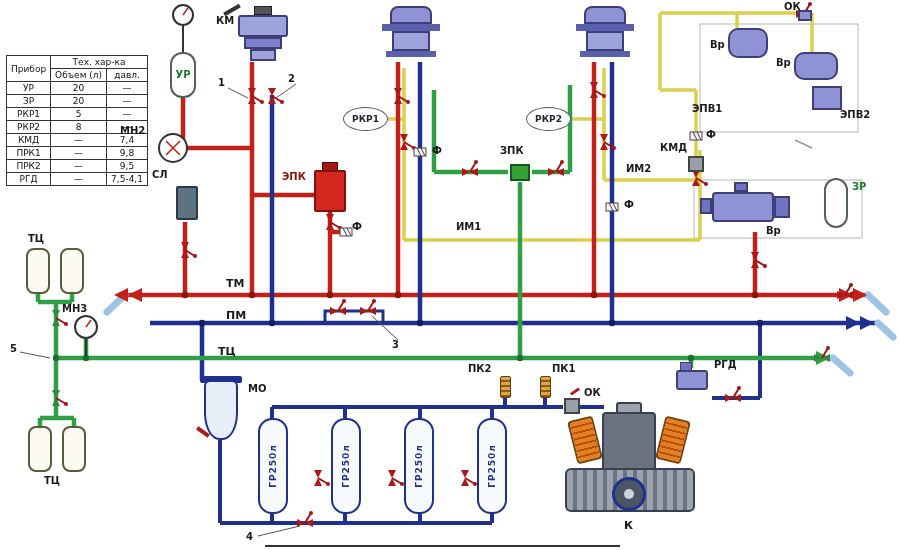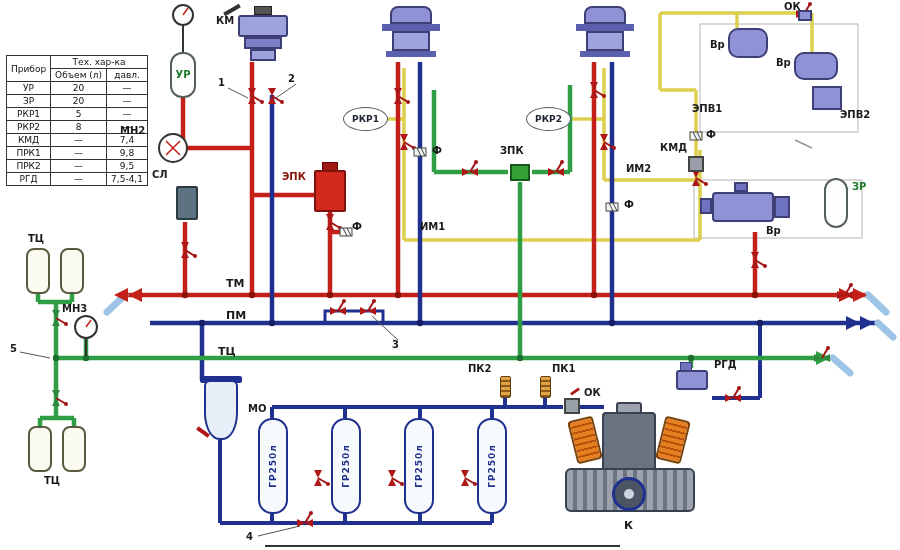--- a/index.html
+++ b/index.html
@@ -334,41 +334,41 @@
 
   <div class="lbl" style="left:216px;top:16px">КМ</div>
   <div class="lbl" style="left:218px;top:78px">1</div>
   <div class="lbl" style="left:288px;top:74px">2</div>
   <div class="lbl" style="left:120px;top:126px">МН2</div>
   <div class="lbl" style="left:152px;top:170px">СЛ</div>
   <div class="lbl red" style="left:282px;top:172px">ЭПК</div>
   <div class="lbl" style="left:352px;top:222px">Ф</div>
   <div class="lbl" style="left:500px;top:146px">ЗПК</div>
   <div class="lbl" style="left:626px;top:164px">ИМ2</div>
-  <div class="lbl" style="left:420px;top:222px">ИМ1</div>
+  <div class="lbl" style="left:456px;top:222px">ИМ1</div>
   <div class="lbl" style="left:432px;top:146px">Ф</div>
   <div class="lbl" style="left:624px;top:200px">Ф</div>
   <div class="lbl" style="left:706px;top:130px">Ф</div>
   <div class="lbl" style="left:660px;top:143px">КМД</div>
   <div class="lbl" style="left:784px;top:2px">ОК</div>
   <div class="lbl" style="left:710px;top:40px">Вр</div>
   <div class="lbl" style="left:776px;top:58px">Вр</div>
   <div class="lbl" style="left:692px;top:104px">ЭПВ1</div>
   <div class="lbl" style="left:840px;top:110px">ЭПВ2</div>
   <div class="lbl green" style="left:852px;top:182px">ЗР</div>
   <div class="lbl" style="left:766px;top:226px">Вр</div>
   <div class="lbl big" style="left:226px;top:278px">ТМ</div>
   <div class="lbl big" style="left:226px;top:310px">ПМ</div>
   <div class="lbl big" style="left:218px;top:346px">ТЦ</div>
   <div class="lbl" style="left:62px;top:304px">МН3</div>
   <div class="lbl" style="left:10px;top:344px">5</div>
   <div class="lbl" style="left:28px;top:234px">ТЦ</div>
   <div class="lbl" style="left:44px;top:476px">ТЦ</div>
   <div class="lbl" style="left:392px;top:340px">3</div>
-  <div class="lbl" style="left:248px;top:404px">МО</div>
+  <div class="lbl" style="left:248px;top:384px">МО</div>
   <div class="lbl" style="left:246px;top:532px">4</div>
   <div class="lbl big" style="left:624px;top:520px">К</div>
   <div class="lbl" style="left:468px;top:364px">ПК2</div>
   <div class="lbl" style="left:552px;top:364px">ПК1</div>
   <div class="lbl" style="left:584px;top:388px">ОК</div>
   <div class="lbl" style="left:714px;top:360px">РГД</div>
 
 </div>
 
 </body></html>

